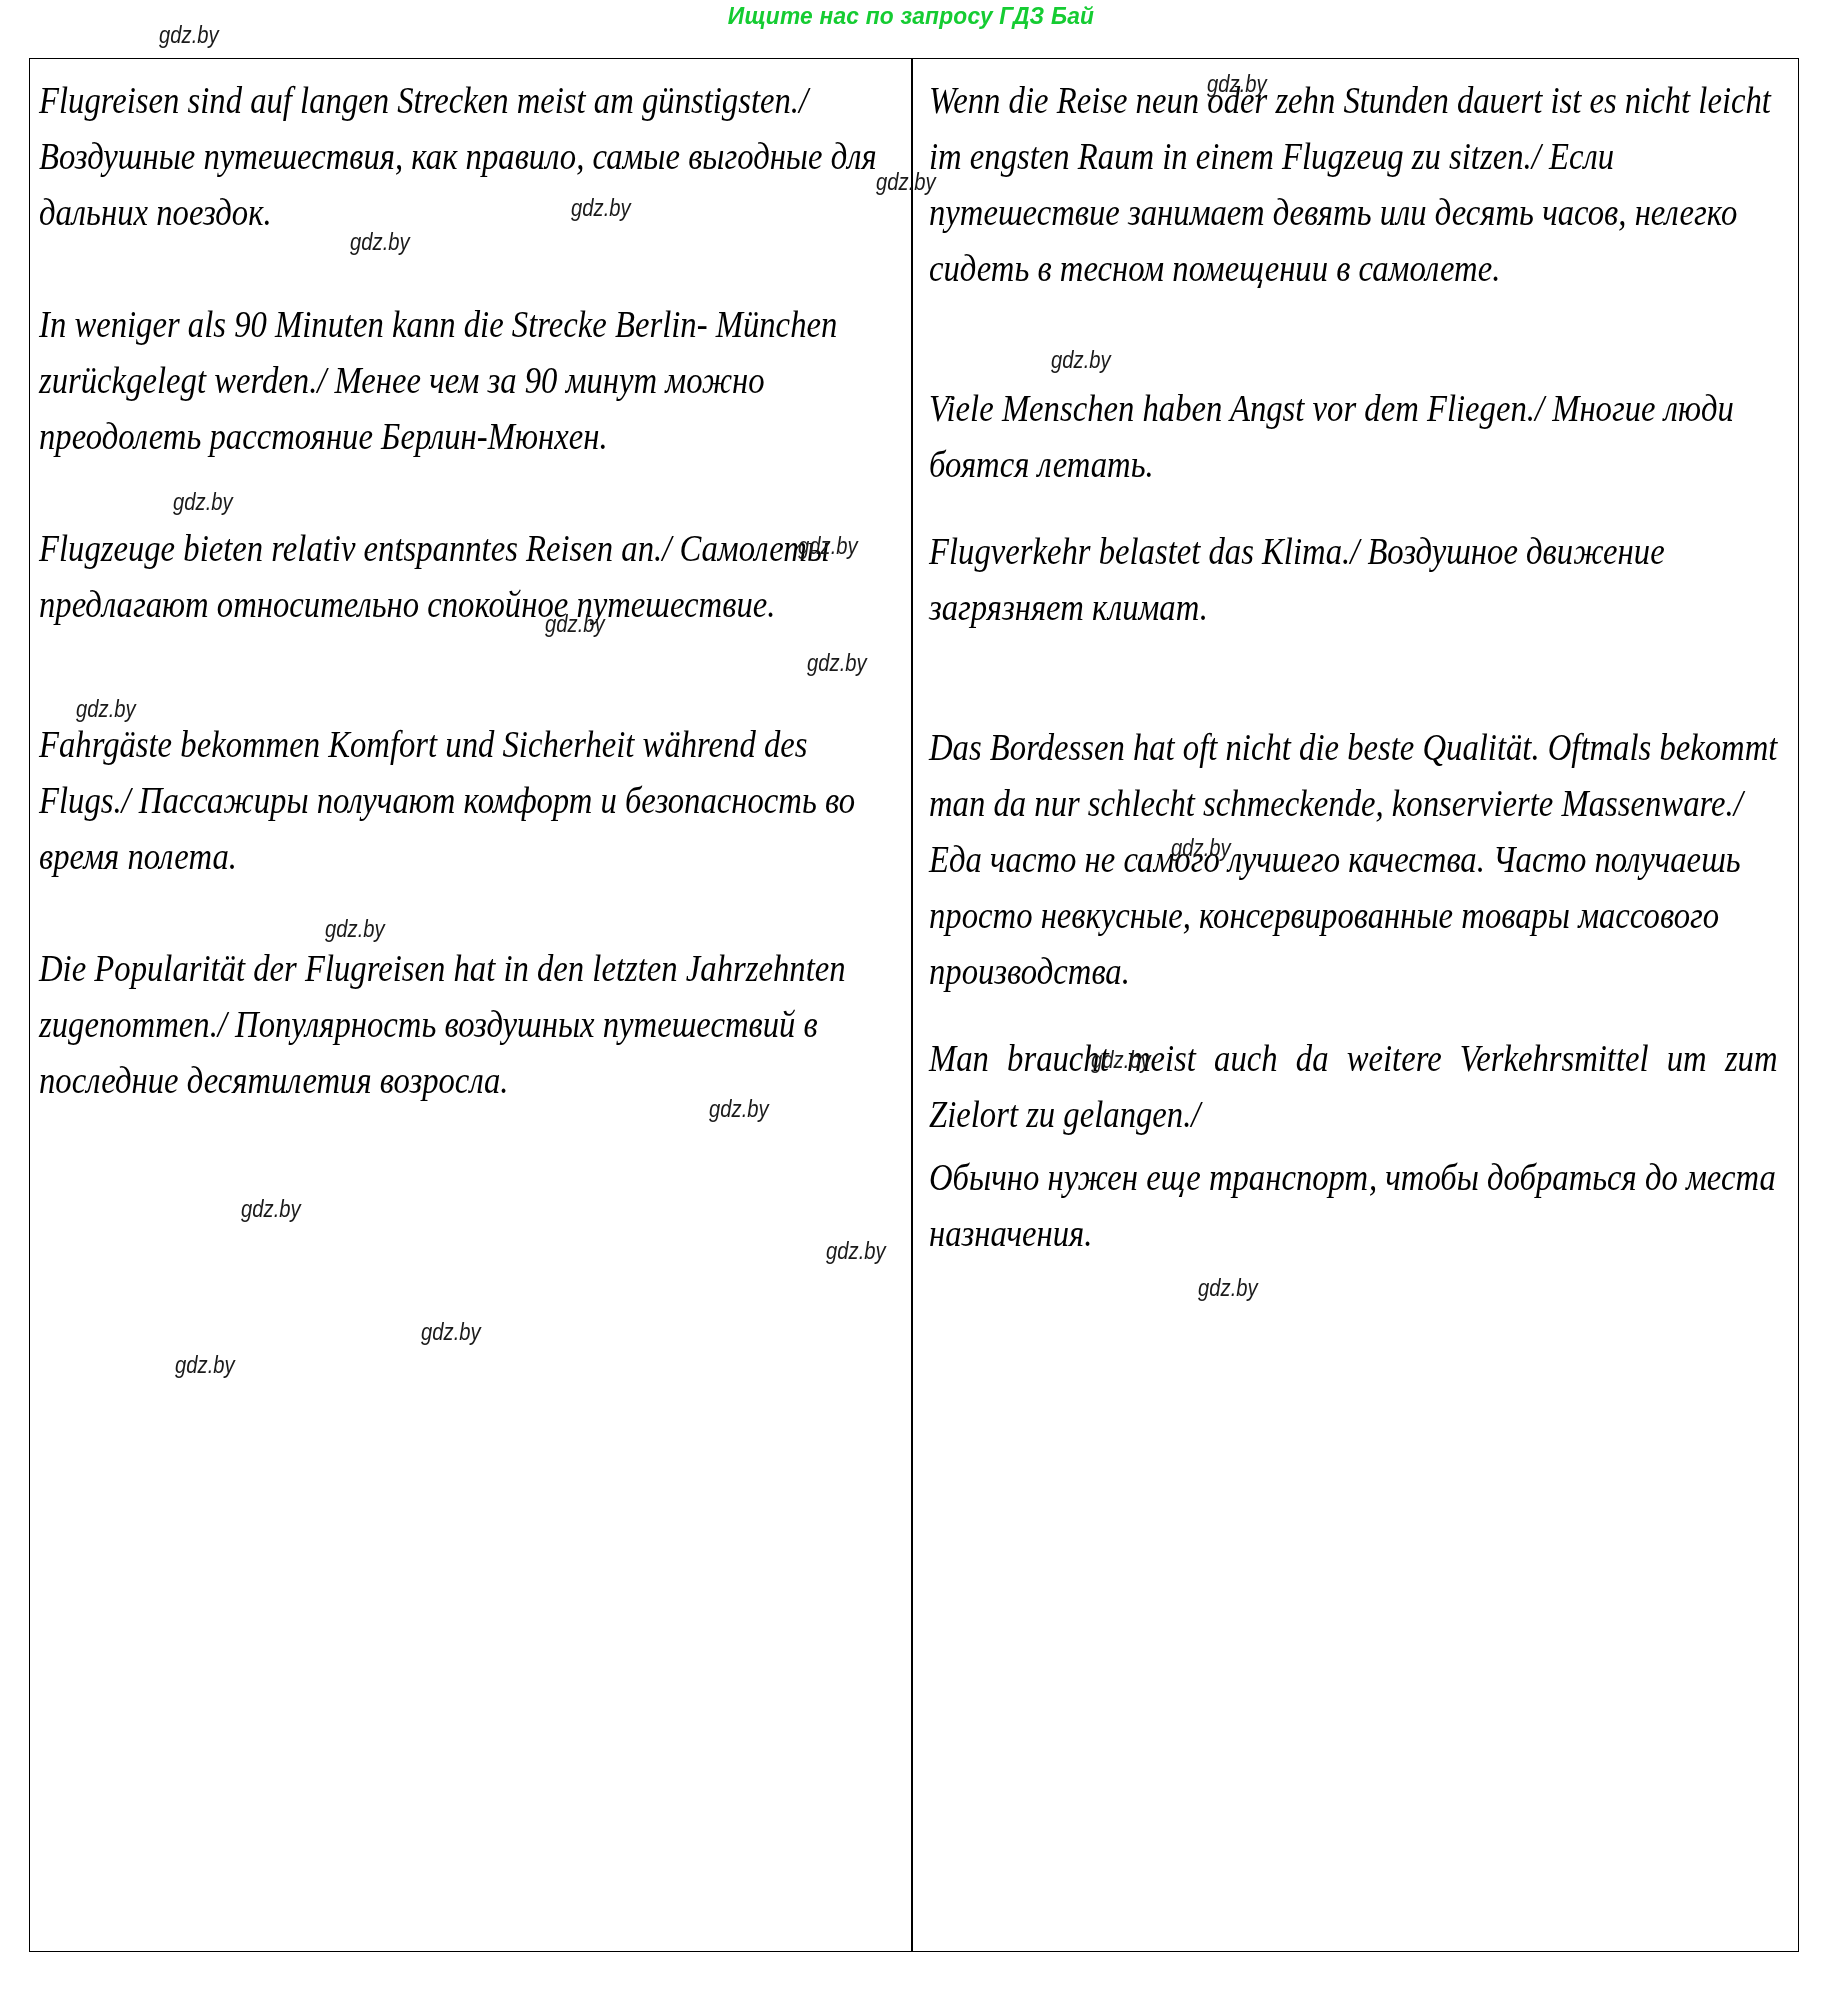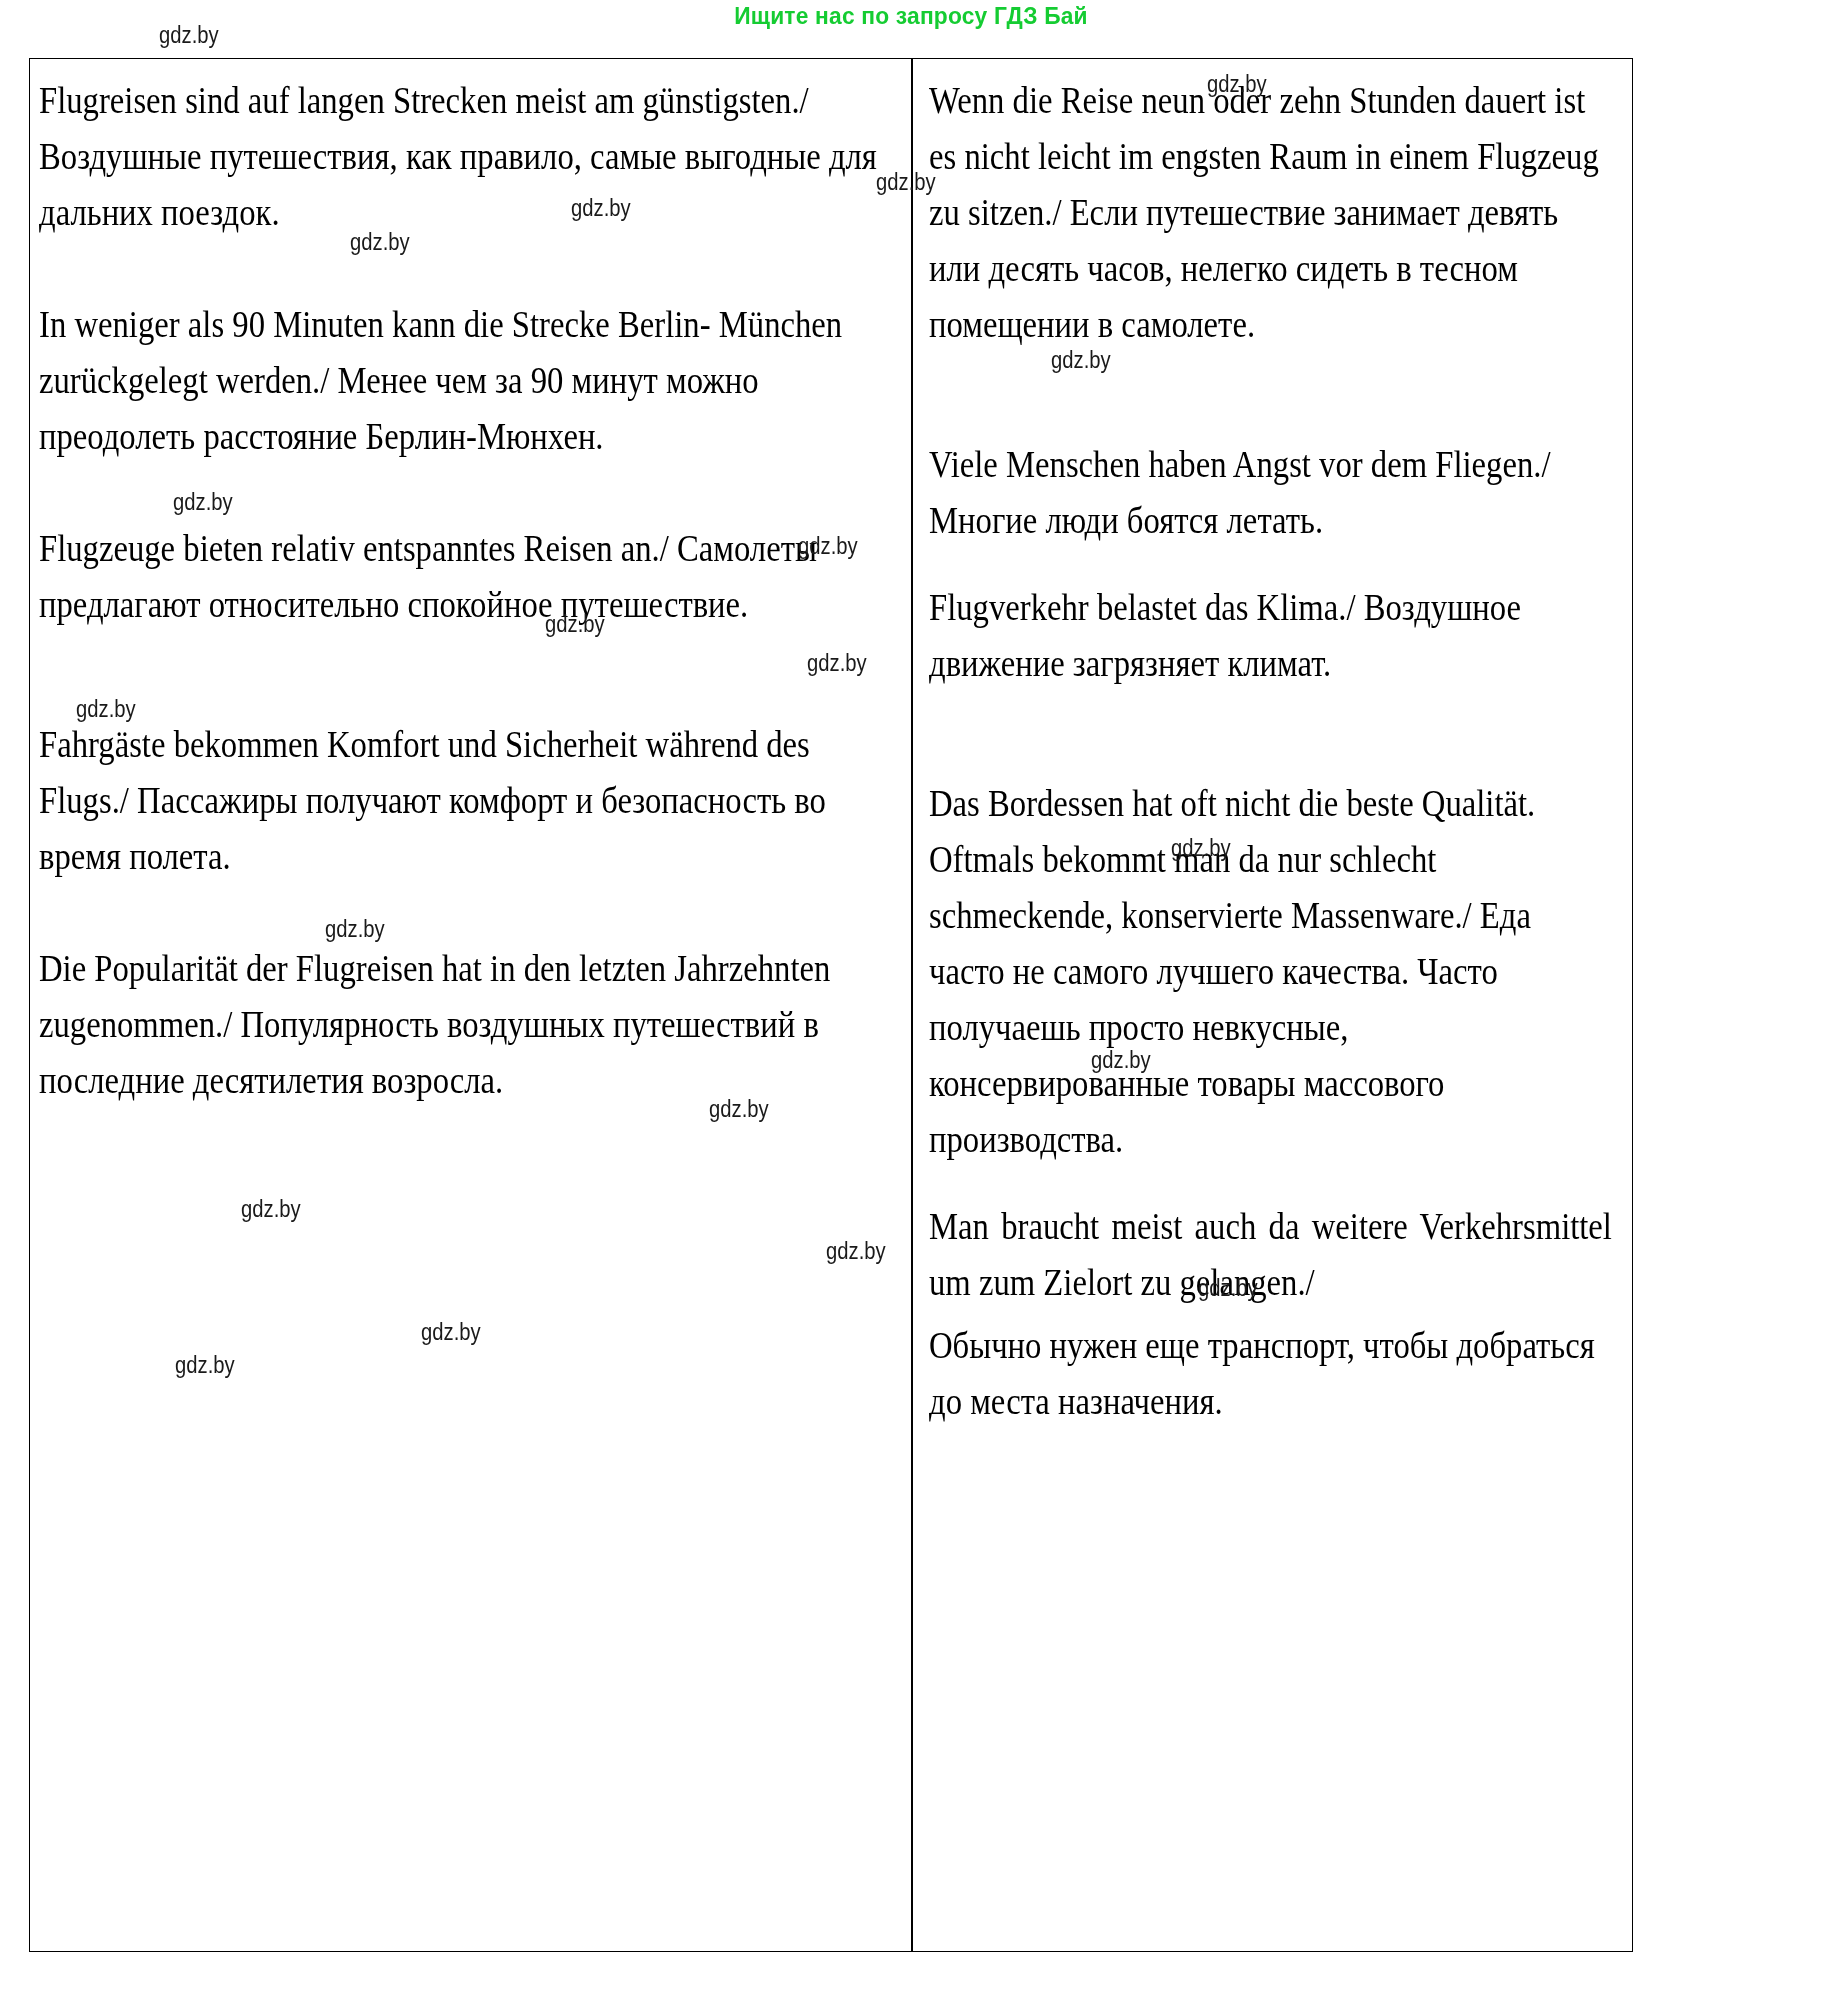--- a/index.html
+++ b/index.html
@@ -7,20 +7,21 @@
     padding: 0;
     background: #ffffff;
   }
   #page {
     position: relative;
     width: 1822px;
     height: 2007px;
     background: #ffffff;
     overflow: hidden;
     font-family: "Liberation Serif", "DejaVu Serif", serif;
+    font-style: italic;
   }
 
   
   #site-header {
     position: absolute;
     left: 0;
     top: 1.8px;
     width: 1822px;
     text-align: center;
     font-family: "Liberation Sans", "DejaVu Sans", sans-serif;
@@ -31,21 +32,21 @@
     transform: scaleX(0.93);
     transform-origin: center top;
     white-space: nowrap;
   }
 
   
   #content-table {
     position: absolute;
     left: 29px;
     top: 58px;
-    width: 1604px;
+    width: 1770px;
     height: 1894px;
     box-sizing: border-box;
     border: 1.8px solid #000000;
     display: flex;
   }
   .col {
     box-sizing: border-box;
     position: relative;
     height: 100%;
   }

